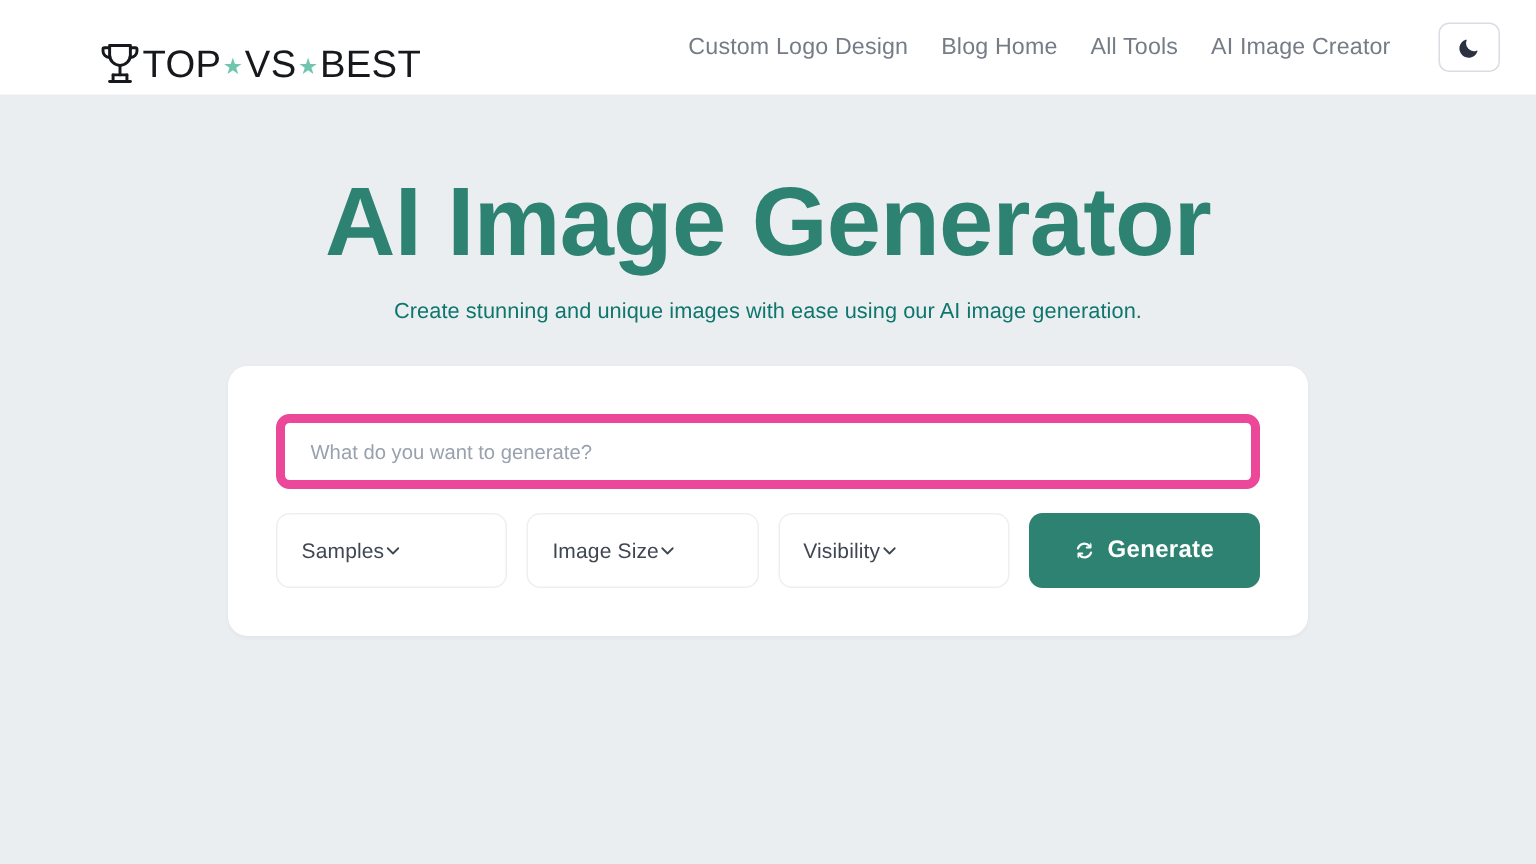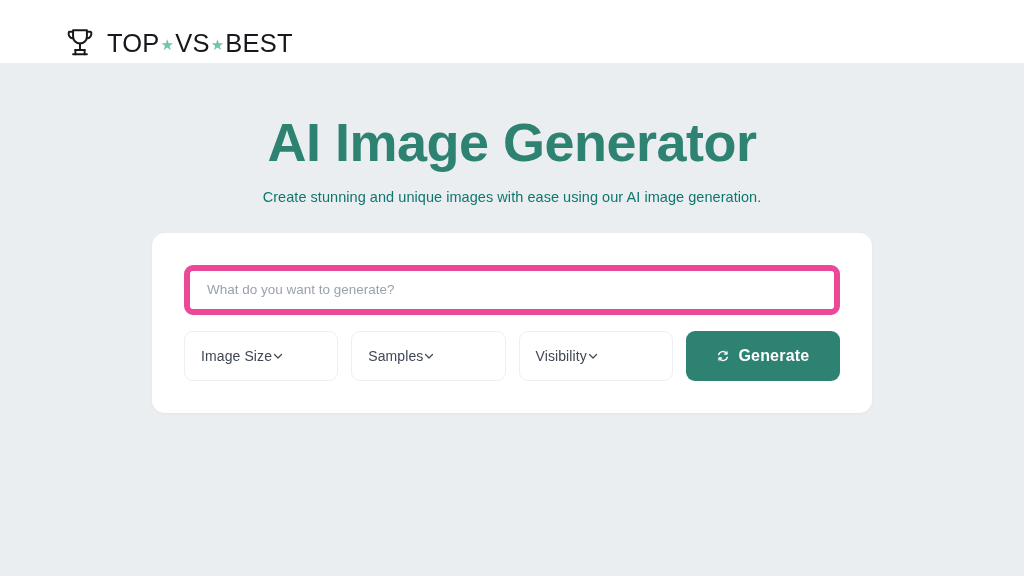--- a/index.html
+++ b/index.html
@@ -22,21 +22,21 @@
     background: #ffffff;
     display: flex;
     align-items: center;
     padding: 0 24px 0 66px;
     position: relative;
   }
 
   .logo {
     display: flex;
     align-items: center;
-    gap: 12px;
+    gap: 0px;
     cursor: pointer;
     margin-top: 24px;
   }
 
   .logo-trophy {
     width: 28px;
     height: 30px;
     display: block;
     margin-right: 1px;
     margin-top: -1px;
@@ -97,21 +97,21 @@
     display: block;
   }
 
   
   .main {
     padding-top: 51px;
     text-align: center;
   }
 
   .page-title {
-    font-size: 54px;
+    font-size: 65px;
     font-weight: 700;
     color: #2e8272;
     letter-spacing: -0.5px;
     line-height: 1.05;
   }
 
   .page-subtitle {
     margin-top: 18px;
     font-size: 14.5px;
     color: #0f766e;
@@ -225,58 +225,72 @@
     </span>
     <span class="logo-text">
       <span>TOP</span>
       <span class="logo-star">★</span>
       <span>VS</span>
       <span class="logo-star">★</span>
       <span>BEST</span>
     </span>
   </div>
 
+  <nav class="nav">
+    <a class="nav-link" href="#">Custom Logo Design</a>
+    <a class="nav-link" href="#">Blog Home</a>
+    <a class="nav-link" href="#">All Tools</a>
+    <a class="nav-link" href="#">AI Image Creator</a>
+
+    <button class="theme-toggle" aria-label="Toggle dark mode">
+      <span>
+        <svg class="moon-icon" viewBox="0 0 16 16" fill="#2b3140">
+          <path d="M13.2 10.4A5.6 5.6 0 0 1 6.1 3.2a0.5 0.5 0 0 0-0.7-0.6A6.6 6.6 0 1 0 13.8 11.1a0.5 0.5 0 0 0-0.6-0.7z"></path>
+        </svg>
+      </span>
+    </button>
+  </nav>
 
 </header>
 
 <main class="main">
 
   <h1 class="page-title">AI Image Generator</h1>
   <p class="page-subtitle">Create stunning and unique images with ease using our AI image generation.</p>
 
   <section class="card">
 
     <input class="prompt-field" type="text" placeholder="What do you want to generate?" style="">
 
     <div class="controls">
+
+      <div class="select-wrap">
+        <div class="select-box">
+          <span class="select-label">Samples</span>
+          <span>
+            <svg class="chevron" viewBox="0 0 12 12" fill="none" stroke="#3f4753" stroke-width="1.2" stroke-linecap="round" stroke-linejoin="round">
+              <path d="M2.5 4.5 L6 8 L9.5 4.5"></path>
+            </svg>
+          </span>
+        </div>
+      </div>
 
       <div class="select-wrap">
         <div class="select-box">
           <span class="select-label">Image Size</span>
           <span>
             <svg class="chevron" viewBox="0 0 12 12" fill="none" stroke="#3f4753" stroke-width="1.2" stroke-linecap="round" stroke-linejoin="round">
               <path d="M2.5 4.5 L6 8 L9.5 4.5"></path>
             </svg>
           </span>
         </div>
       </div>
 
       <div class="select-wrap">
         <div class="select-box">
-          <span class="select-label">Samples</span>
-          <span>
-            <svg class="chevron" viewBox="0 0 12 12" fill="none" stroke="#3f4753" stroke-width="1.2" stroke-linecap="round" stroke-linejoin="round">
-              <path d="M2.5 4.5 L6 8 L9.5 4.5"></path>
-            </svg>
-          </span>
-        </div>
-      </div>
-
-      <div class="select-wrap">
-        <div class="select-box">
           <span class="select-label">Visibility</span>
           <span>
             <svg class="chevron" viewBox="0 0 12 12" fill="none" stroke="#3f4753" stroke-width="1.2" stroke-linecap="round" stroke-linejoin="round">
               <path d="M2.5 4.5 L6 8 L9.5 4.5"></path>
             </svg>
           </span>
         </div>
       </div>
 
       <button class="generate-btn">

